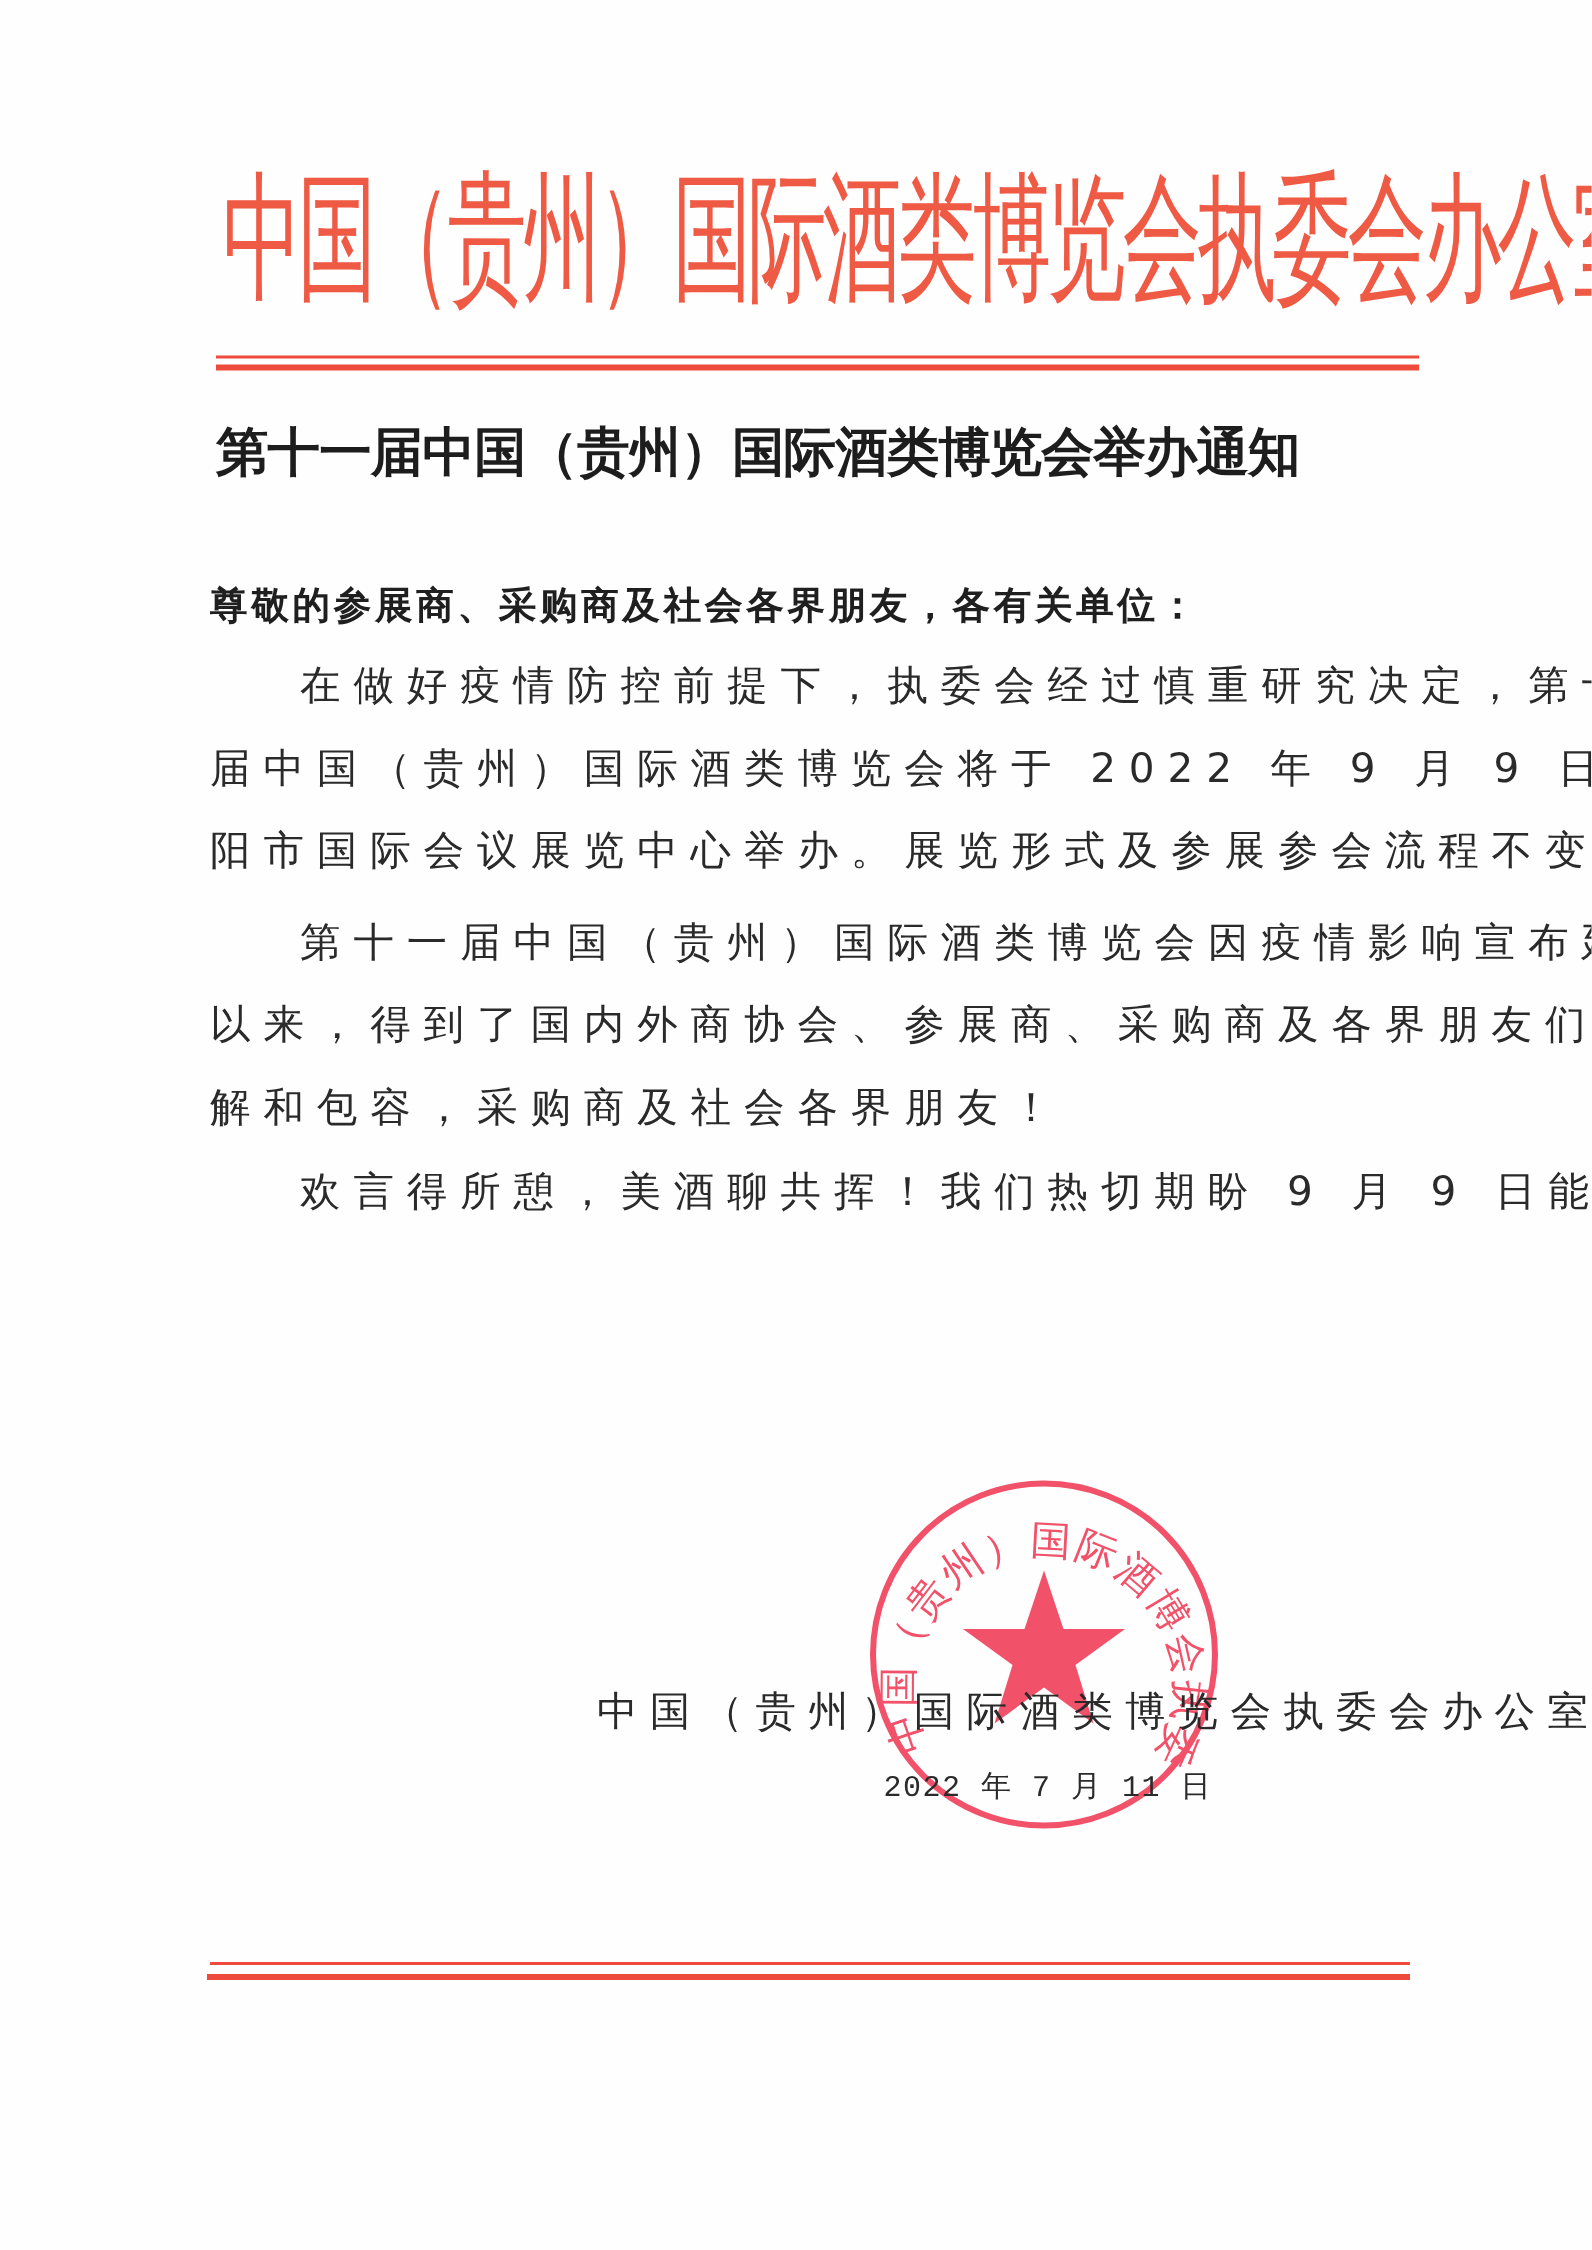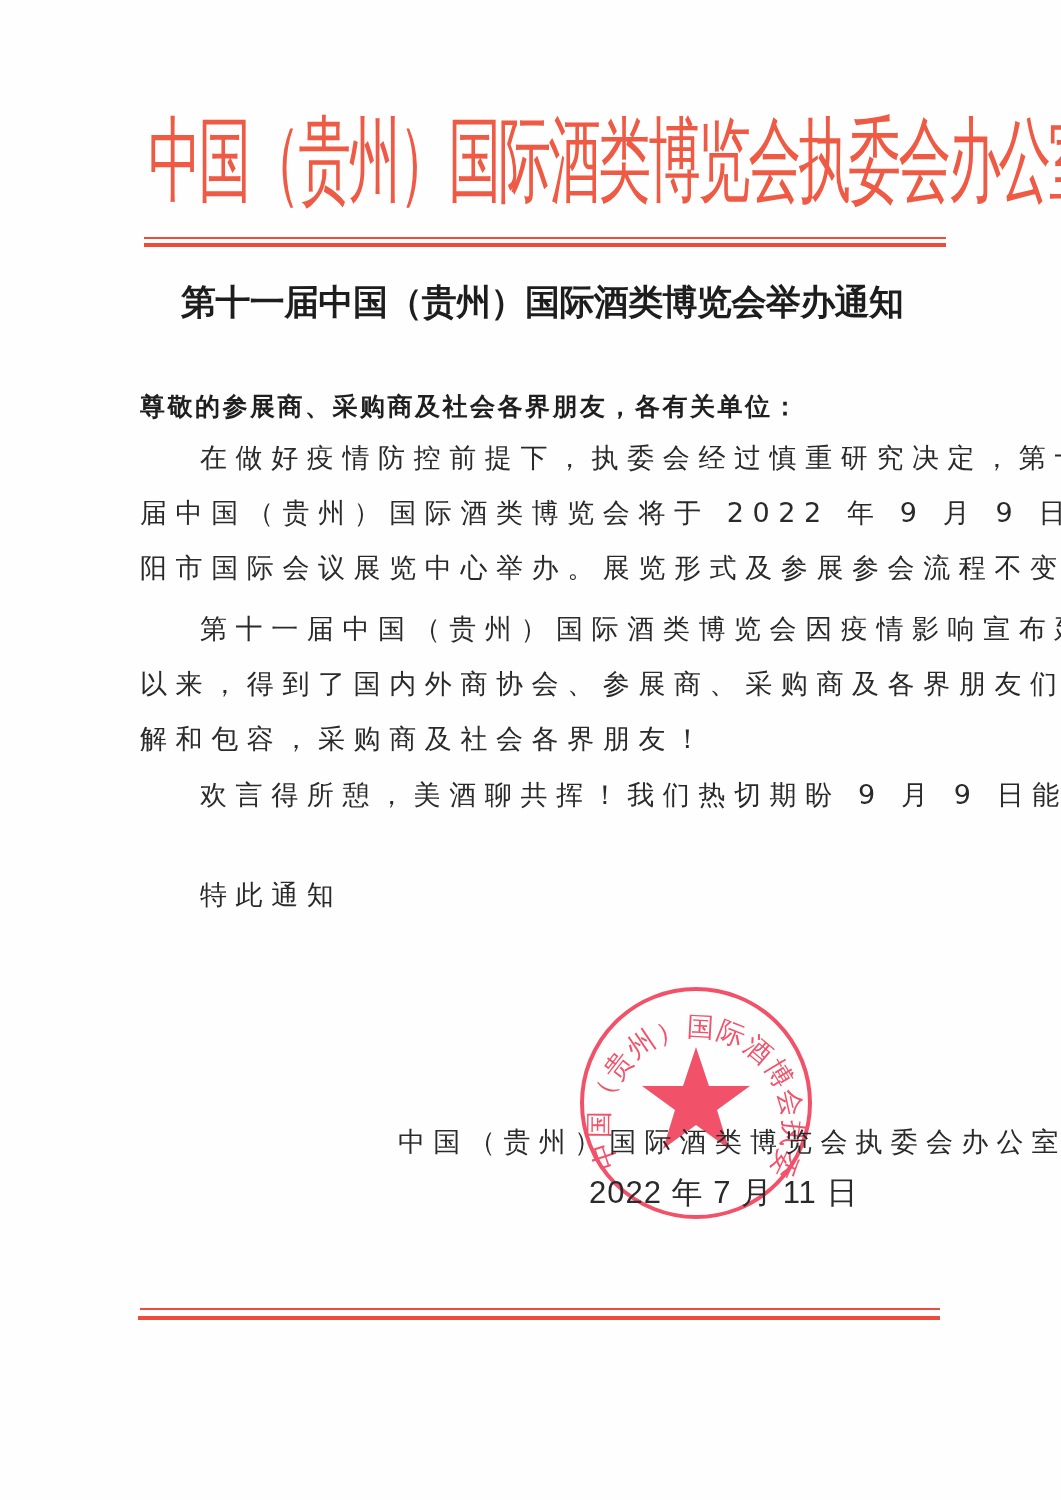--- a/index.html
+++ b/index.html
@@ -62,29 +62,28 @@
     left: 144px;
     top: 279px;
     width: 802px;
     font-family: "DejaVu Serif", "Liberation Serif", serif;
     font-weight: bold;
     font-size: 35px;
     letter-spacing: -0.6px;
     color: #1d1d1d;
     line-height: 46px;
     white-space: nowrap;
-    margin-left: 37px;
   }
 
   
   .salutation {
     position: absolute;
     left: 140px;
     top: 388px;
-    font-family: Liberation Sans, sans-serif;
+    font-family: Liberation Mono, monospace;
     font-weight: bold;
     font-size: 25px;
     letter-spacing: 2.5px;
     color: #1f1f1f;
     line-height: 36px;
     white-space: nowrap;
   }
 
   
   .body-text {
@@ -130,22 +129,22 @@
     font-size: 27px;
     letter-spacing: 8.2px;
     line-height: 40px;
     color: #2a2a2a;
     white-space: nowrap;
   }
   .date {
     position: absolute;
     left: 589px;
     top: 1173px;
-    font-family: Liberation Sans, sans-serif;
-    font-size: 31px;
+    font-family: Liberation Mono, monospace;
+    font-size: 20px;
     letter-spacing: 1px;
     line-height: 40px;
     color: #2a2a2a;
     white-space: nowrap;
   }
 </style>
 </head>
 <body>
 
 <div class="page">
@@ -188,23 +187,20 @@
   <div class="body-text p2">
     <span class="line indent">第十一届中国（贵州）国际酒类博览会因疫情影响宣布延期</span>
     <span class="line">以来，得到了国内外商协会、参展商、采购商及各界朋友们的理</span>
     <span class="line">解和包容，采购商及社会各界朋友！</span>
   </div>
 
   <div class="body-text p3">
     <span class="line indent">欢言得所憩，美酒聊共挥！我们热切期盼 9 月 9 日能与新老</span>
   </div>
 
-  <div class="body-text p4">
-    <span class="line indent">特此通知</span>
-  </div>
 
   <svg class="seal" viewBox="0 0 236 236">
     <defs>
       <path id="sealArc" d="M 40 180 A 88 88 0 1 1 196 180" fill="none"></path>
     </defs>
     <circle cx="118" cy="118" r="114" fill="none" stroke="#f0405a" stroke-width="4"></circle>
     <text font-family="DejaVu Serif, Liberation Serif, serif" font-size="27" fill="#f0405a" letter-spacing="1.5">
       <textPath href="#sealArc" startOffset="0" id="sealTextPath">中国（贵州）国际酒博会执委会办公室</textPath>
     </text>
     <polygon points="118,62 131,101 172,101 139,125 151,164 118,140 85,164 97,125 64,101 105,101" fill="#f0405a"></polygon>

